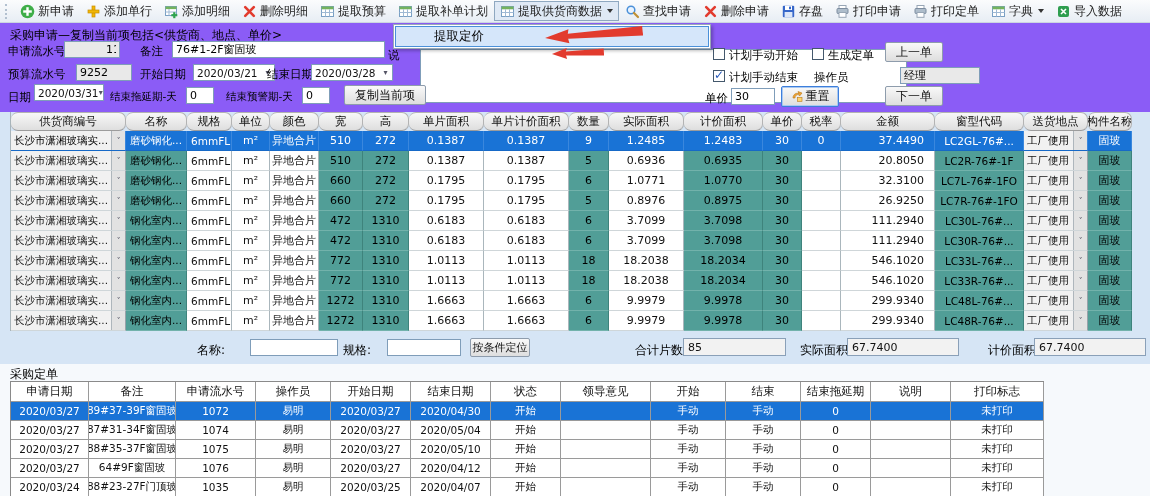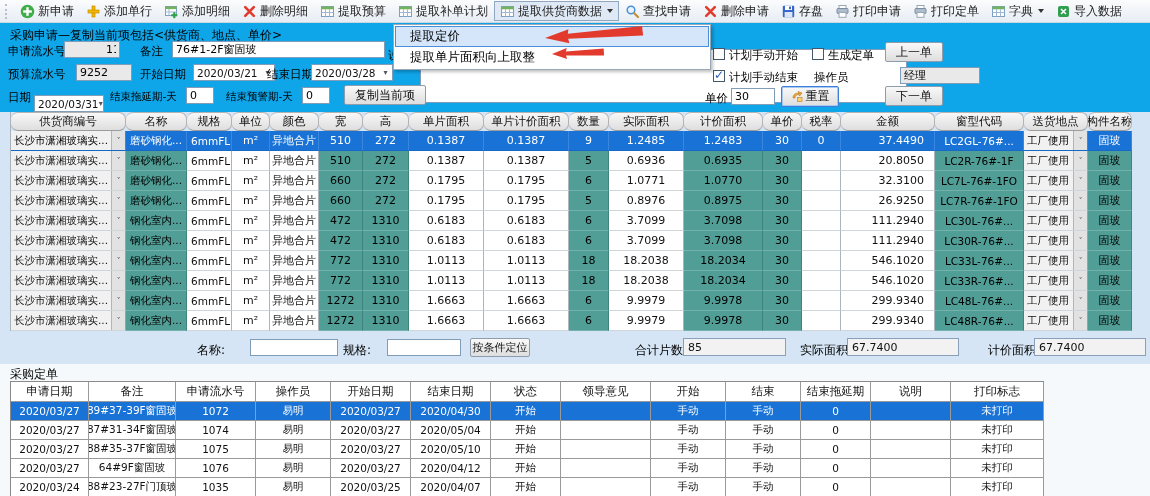--- a/index.html
+++ b/index.html
@@ -6,35 +6,35 @@
 html,body{width:1150px;height:496px;position:relative;background:#fff;overflow:hidden;font-size:12px;color:#111;}
 
 .toolbar{position:absolute;left:0;top:0;width:1150px;height:23px;background:linear-gradient(#fbfcfd,#e7edf4);border-bottom:1px solid #ccd6e0;display:flex;align-items:center;padding-left:3px;}
 .grip{width:5px;height:15px;border-left:2px dotted #b2c0cf;margin:0 4px 0 2px;}
 .tbtn{display:flex;align-items:center;gap:3px;padding:1px 5px;height:20px;border:1px solid transparent;white-space:nowrap;}
 .tbtn.tbtn-active{border-color:#8fa8c0;background:#dfe9f5;}
 .tbtn .ico{width:15px;height:15px;display:inline-flex;}
 .tlabel{font-size:12px;color:#222;}
 .caret{width:0;height:0;border-left:3.5px solid transparent;border-right:3.5px solid transparent;border-top:4px solid #333;margin-left:2px;}
 
-.form-panel{position:absolute;left:0;top:23px;width:1150px;height:89px;background:#0ea5e9;}
+.form-panel{position:absolute;left:0;top:23px;width:1150px;height:89px;background:#8b5cf6;}
 .flabel{position:absolute;font-size:11.5px;color:#000;white-space:nowrap;}
 .ftitle{position:absolute;left:10px;top:4px;font-size:12px;color:#000;white-space:nowrap;}
 .finput{position:absolute;border:1px solid #7f9db9;background:#fff;font-size:11px;padding:0 3px;height:17px;font-family:inherit;}
 .finput.gray{background:#e9e9e9;}
 .combo-field{position:absolute;height:17px;border:1px solid #7f9db9;background:#fff;display:flex;align-items:center;font-size:10.5px;padding-left:3px;white-space:nowrap;}
 .cf-arrow{margin-left:auto;width:13px;height:100%;display:flex;align-items:center;justify-content:center;color:#556;font-size:8px;}
 .btn{position:absolute;display:flex;align-items:center;justify-content:center;font-size:12px;background:linear-gradient(#f9f9f9,#dedede);border:1px solid #8e9cac;border-radius:2px;white-space:nowrap;gap:2px;}
 .btn.focused{border:1px solid #3d7edb;box-shadow:inset 0 0 0 1px #a9c9f2;}
 .checkbox{position:absolute;width:12px;height:12px;background:#fff;border:1px solid #44586c;}
 .checkbox.checked::after{content:"✓";position:absolute;left:0px;top:-3px;font-size:12px;font-weight:bold;color:#2456b8;}
 textarea.desc{position:absolute;left:420px;top:26px;width:487px;height:54px;border:1px solid #7f9db9;resize:none;background:#fff;font-family:inherit;}
 
 .menu{position:absolute;left:393px;top:24px;width:318px;background:#fff;border:1px solid #98a8b8;box-shadow:2px 2px 3px rgba(0,0,0,.25);z-index:60;padding:1px;}
-.menu-item{height:21px;display:flex;align-items:center;padding-left:14px;font-size:12.5px;border:1px solid transparent;color:#000;}
+.menu-item{height:21px;display:flex;align-items:center;padding-left:38px;font-size:12.5px;border:1px solid transparent;color:#000;}
 .menu-item.hl{background:#d5e6fa;border-color:#4a90d9;}
 .annotation-arrow{position:absolute;z-index:70;}
 
 .tbl-zone{position:absolute;left:0;top:112px;width:1150px;height:219px;background:#d6e5f5;}
 .mtable{position:absolute;left:10px;top:112px;border-left:1px solid #a8b4ba;z-index:5;}
 .mt-head{display:flex;height:19px;}
 .hcell{background:linear-gradient(#f8f8f8,#dedede);border-right:1px solid #b3b3b3;border-top:1px solid #b3b3b3;border-bottom:1px solid #9c9c9c;display:flex;align-items:center;justify-content:center;font-size:11.5px;white-space:nowrap;overflow:hidden;border-radius:7px;}
 .mt-row{display:flex;height:20px;}
 .cell{display:flex;align-items:center;justify-content:center;font-size:11px;border-right:1px solid #aab6bc;border-bottom:1px solid #cfd6d9;background:#fff;overflow:hidden;white-space:nowrap;}
 .cell.left{justify-content:flex-start;padding-left:4px;}
@@ -231,21 +231,21 @@
       <span>2020/03/21</span>
       <span class="cf-arrow">▾</span>
     </div>
   <span class="flabel" style="left:267px;top:44px;">结束日期</span>
   <div class="combo-field" style="left:311px;top:41px;width:82px;">
       <span>2020/03/28</span>
       <span class="cf-arrow">▾</span>
     </div>
 
   <span class="flabel" style="left:8px;top:67px;">日期</span>
-  <div class="combo-field" style="left:34px;top:72px;width:70px;">
+  <div class="combo-field" style="left:34px;top:61px;width:70px;">
       <span>2020/03/31</span>
       <span class="cf-arrow">▾</span>
     </div>
   <span class="flabel" style="left:110px;top:67px;font-size:10.5px;">结束拖延期-天</span>
   <input class="finput" style="left: 186px; top: 64px; width: 28px;" value="0">
   <span class="flabel" style="left:226px;top:67px;font-size:10.5px;">结束预警期-天</span>
   <input class="finput" style="left: 302px; top: 64px; width: 28px;" value="0">
   <div class="btn" style="left:344px;top:62px;width:82px;height:20px;">复制当前项</div>
 
   <span class="checkbox" id="cb-manual-start" style="left:713px;top:25px;"></span>
@@ -662,21 +662,20 @@
         <div class="ocell" style="width: 75px;">手动</div>
         <div class="ocell" style="width: 70px;">0</div>
         <div class="ocell" style="width: 80px;"></div>
         <div class="ocell" style="width: 93px;">未打印</div>
       </div>
     </div>
 </div>
 
 <div class="menu">
   <div class="menu-item hl">提取定价</div>
-  <div class="menu-item">提取单片面积向上取整</div>
 </div>
 
 <div class="annotation-arrow" style="left:545px;top:27px;transform:rotate(-4deg);">
   <svg width="98" height="15" viewBox="0 0 98 15">
       <polygon points="0,7.5 24,0.5 23,5 98,2.5 98,12 23,10 24,14.5" fill="#e23b2e"></polygon>
     </svg>
 </div>
 <div class="annotation-arrow" style="left:552px;top:47px;transform:rotate(-2deg);">
   <svg width="52" height="12" viewBox="0 0 52 12">
       <polygon points="0,6 15,0.5 14,4 52,2.5 52,9.5 14,8 15,11.5" fill="#e23b2e"></polygon>

